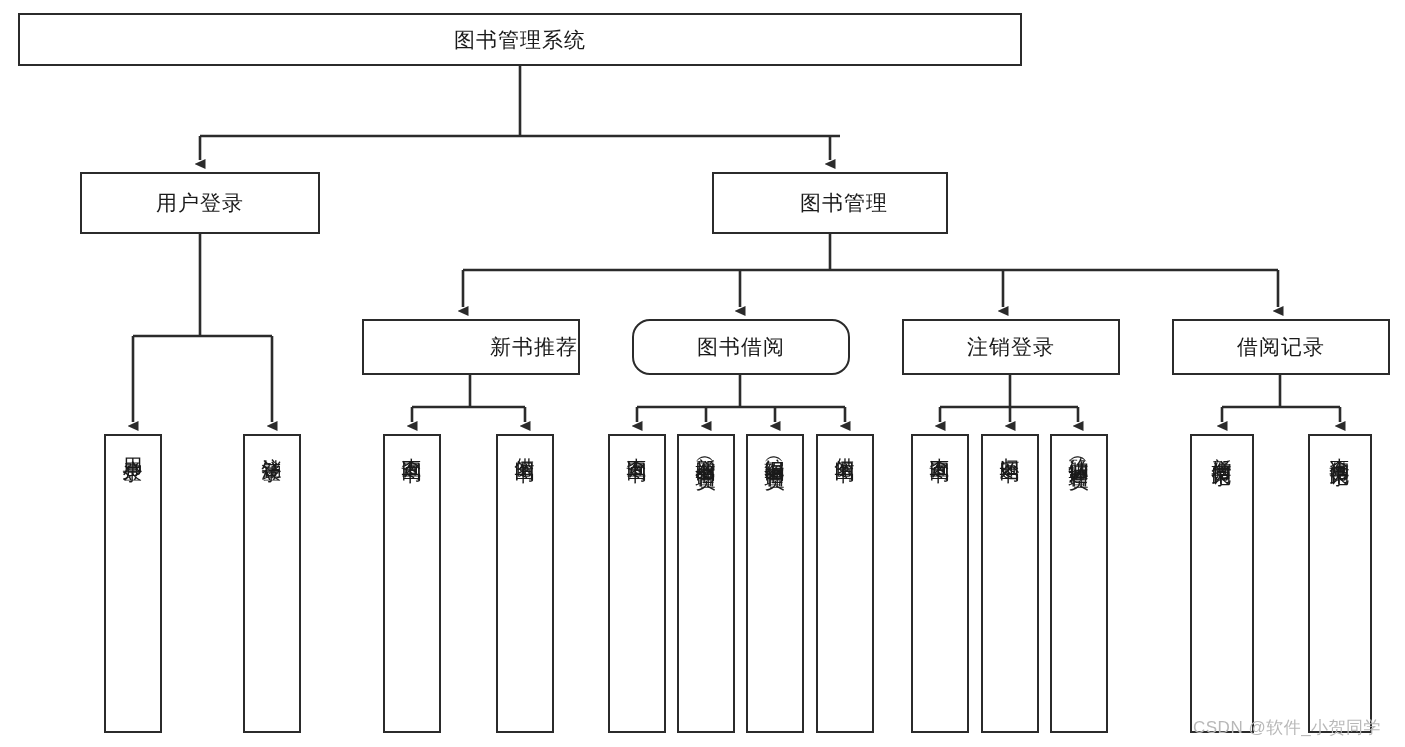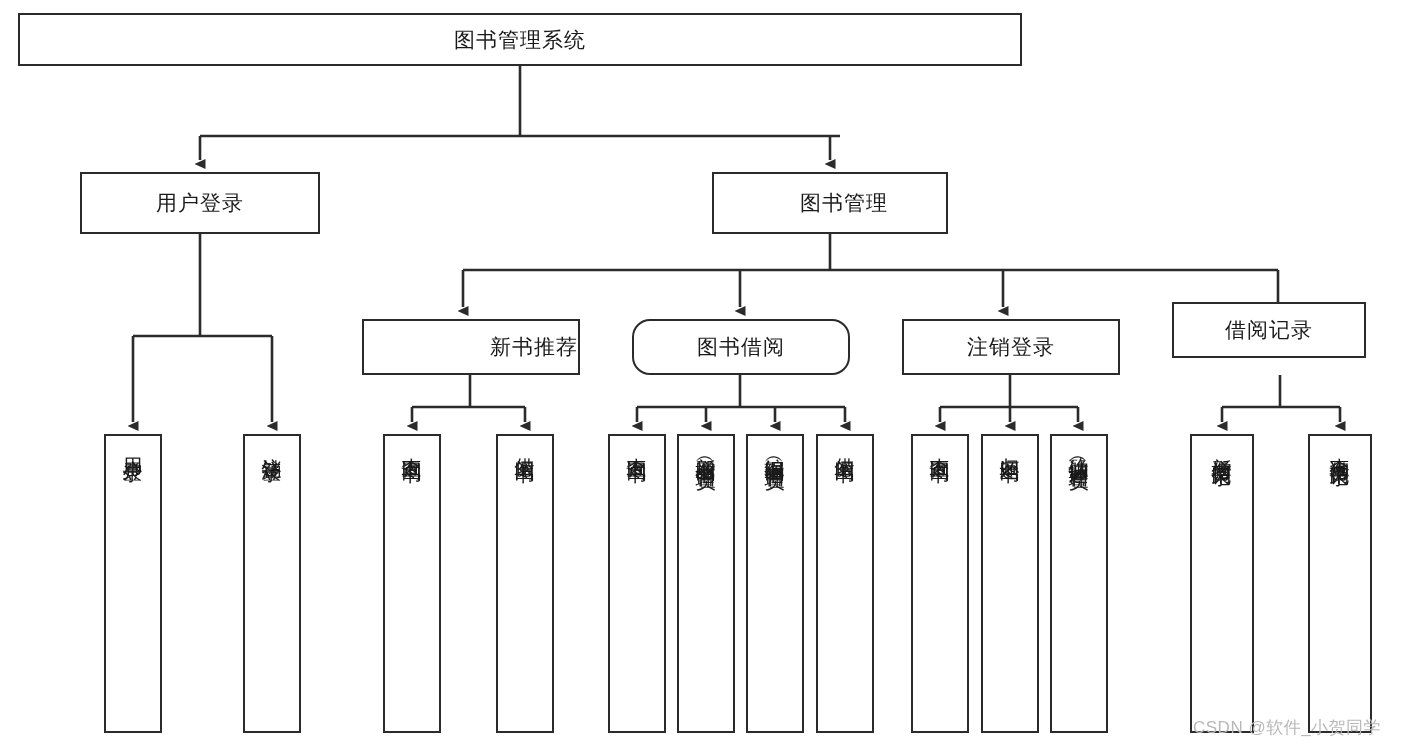--- a/index.html
+++ b/index.html
@@ -144,21 +144,21 @@
   </div>
 
   <div class="node lvl2" style="left:632px; top:319px; width:218px; height:56px;border-radius:18px;">
     <span class="htext">图书借阅</span>
   </div>
 
   <div class="node lvl2" style="left:902px; top:319px; width:218px; height:56px;">
     <span class="htext">注销登录</span>
   </div>
 
-  <div class="node lvl2" style="left:1172px; top:302px; width:194px; height:56px;">
+  <div class="node lvl2" style="left:1172px; top:319px; width:218px; height:56px;">
     <span class="htext">借阅记录</span>
   </div>
 
   <div class="node leaf leaf-mid" style="left:104px; top:434px; width:58px; height:299px;">
     <span class="vtext">用户登录</span>
   </div>
 
   <div class="node leaf leaf-mid" style="left:243px; top:434px; width:58px; height:299px;">
     <span class="vtext">注销登录</span>
   </div>

